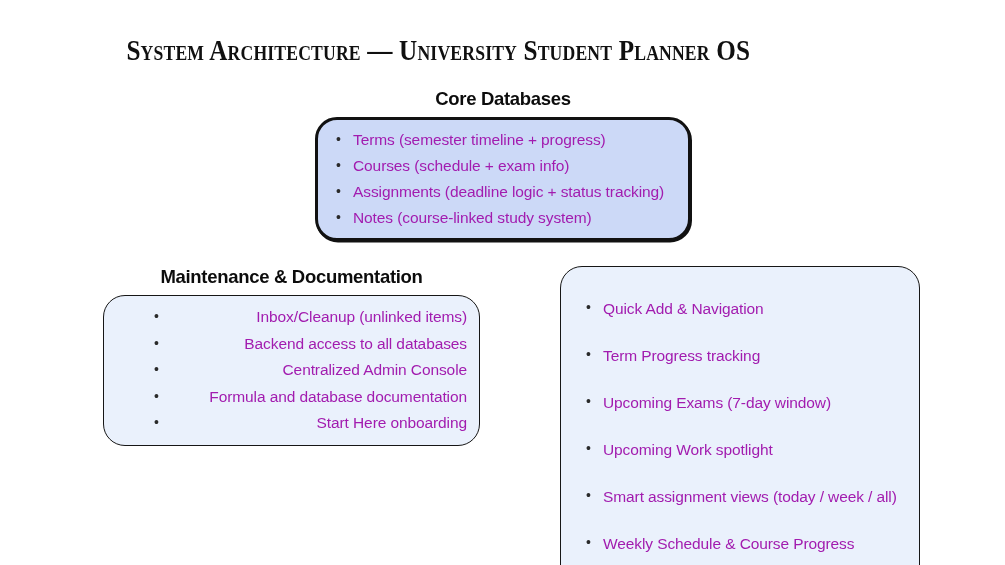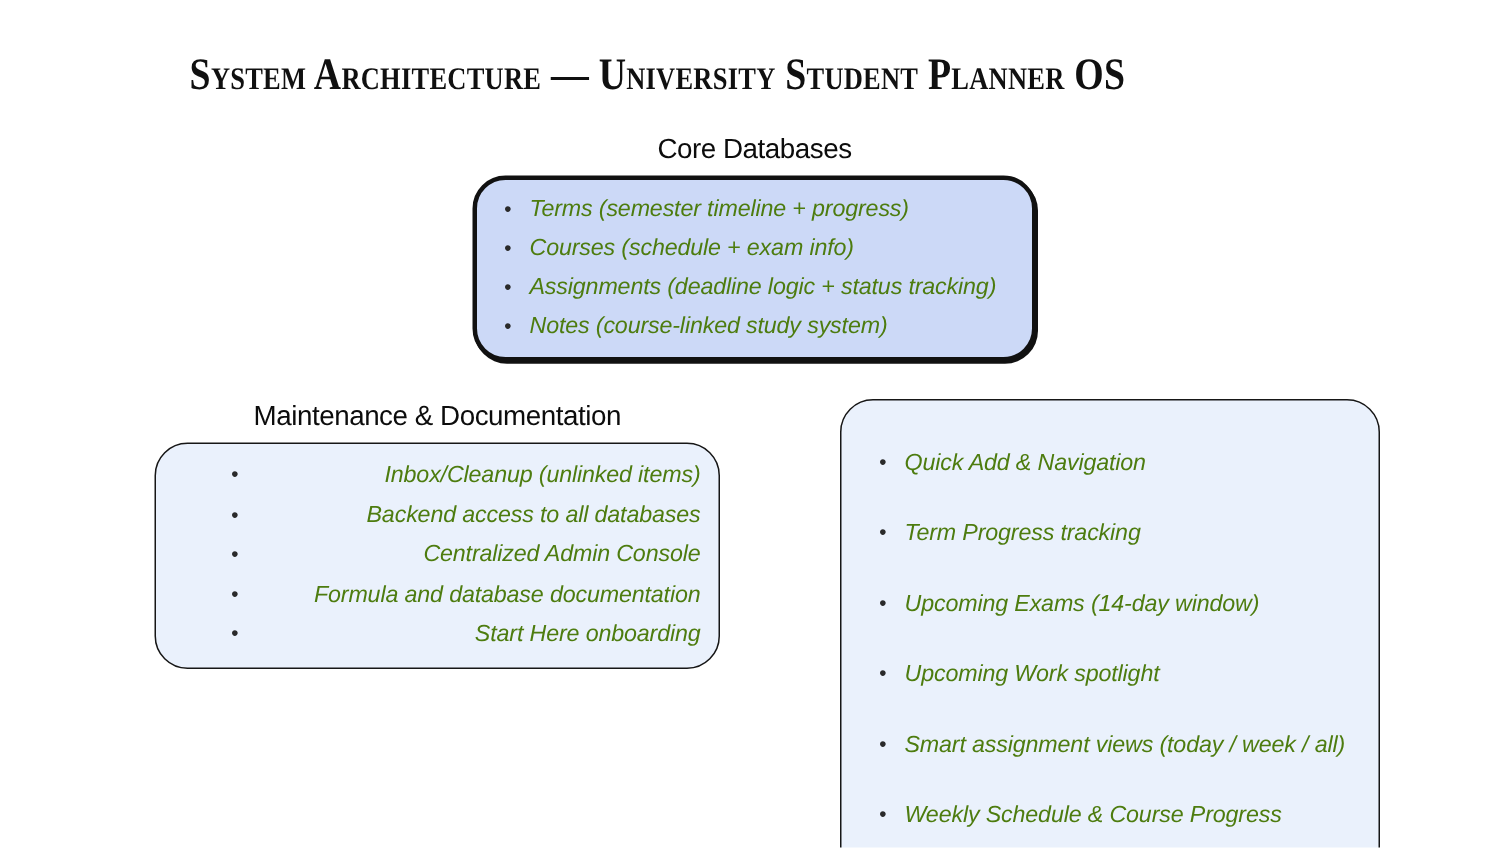--- a/index.html
+++ b/index.html
@@ -26,33 +26,32 @@
   .main-title .squeeze {
     display: inline-block;
     transform: scaleX(0.84);
     transform-origin: center;
     white-space: nowrap;
   }
 
   .section { position: absolute; }
   .section-heading {
     text-align: center;
-    font-weight: 400;
+    font-weight: 700;
     font-size: 18.5px;
     letter-spacing: -0.3px;
     color: #0c0c0c;
     margin-bottom: 7px;
   }
 
   .box {
     border-radius: 22px;
     background: #eaf1fc;
     border: 1.8px solid #161616;
-    color: #4d7c0f;
-    font-style: italic;
+    color: #a21caf;
   }
   .box ul { list-style: none; }
   .box li {
     position: relative;
     font-size: 15.5px;
     letter-spacing: -0.1px;
     white-space: nowrap;
   }
   .box li::before {
     content: "\2022";
@@ -114,21 +113,21 @@
         <li>Start Here onboarding</li>
       </ul>
     </div>
   </div>
 
   <div class="section section-dash">
     <div class="box box-dash">
       <ul>
         <li>Quick Add &amp; Navigation</li>
         <li>Term Progress tracking</li>
-        <li>Upcoming Exams (14-day window)</li>
+        <li>Upcoming Exams (7-day window)</li>
         <li>Upcoming Work spotlight</li>
         <li>Smart assignment views (today / week / all)</li>
         <li>Weekly Schedule &amp; Course Progress</li>
         <li>Active Course Notes</li>
       </ul>
     </div>
   </div>
 
 </div>
 

